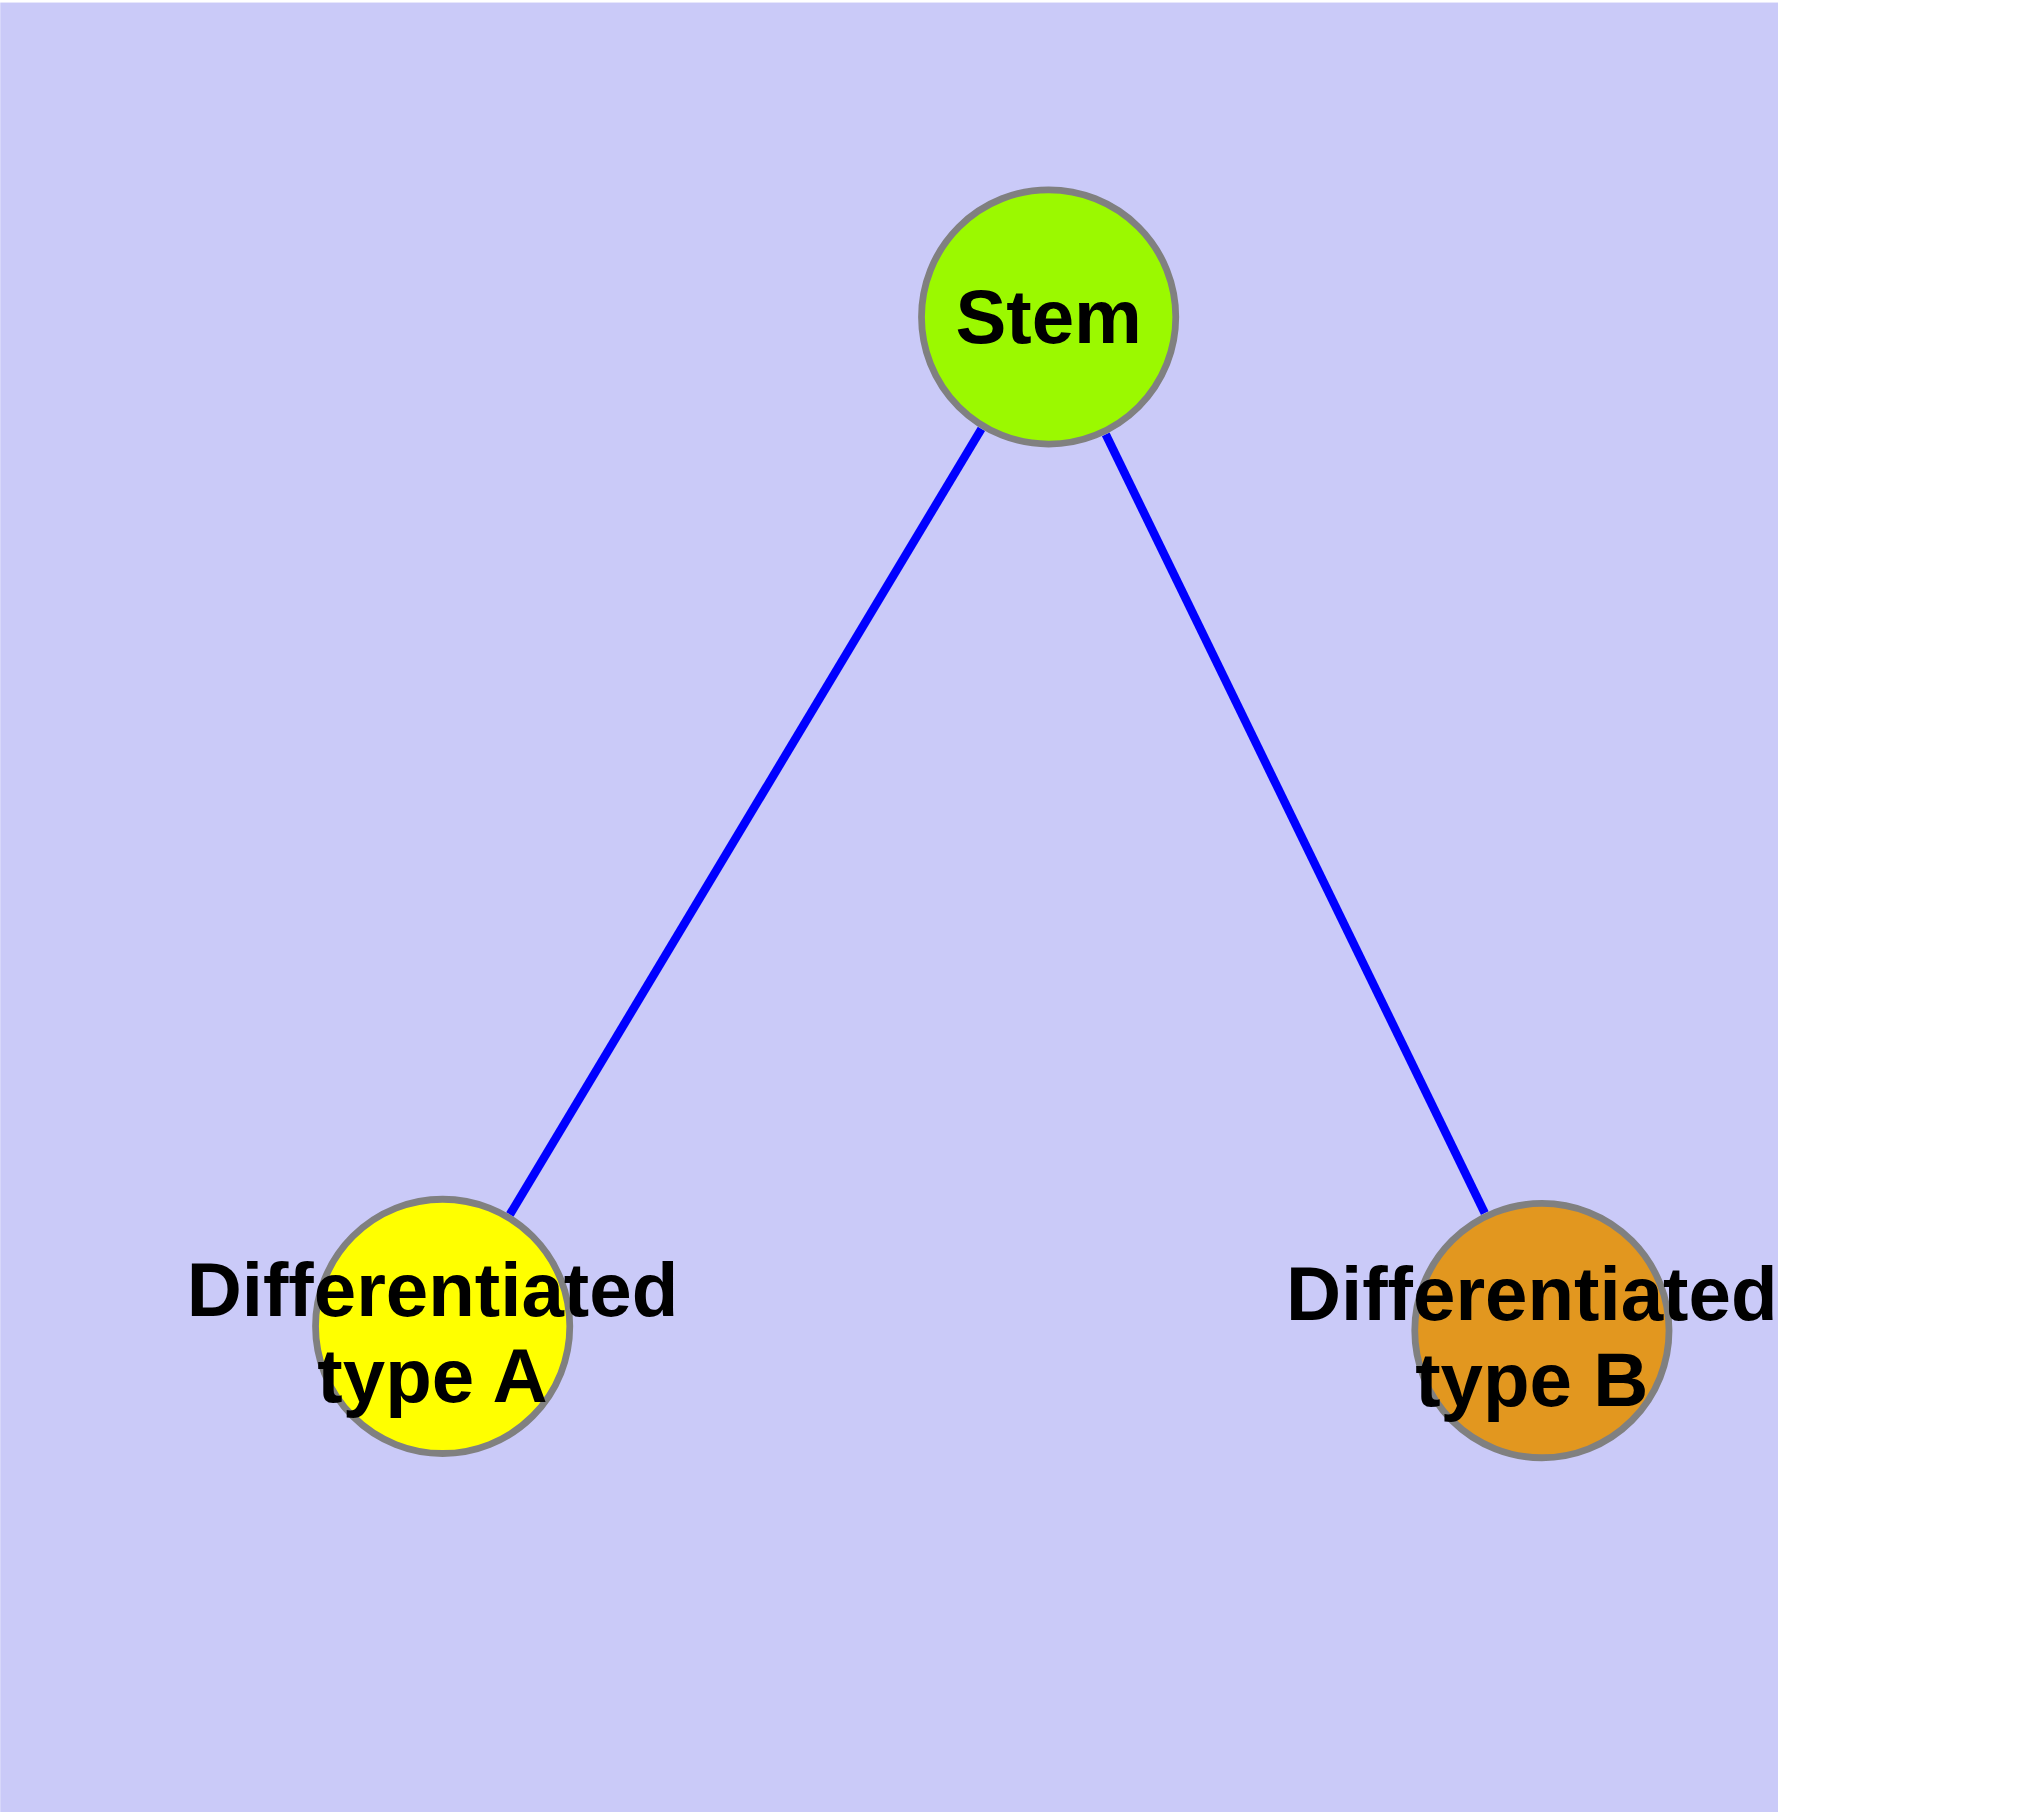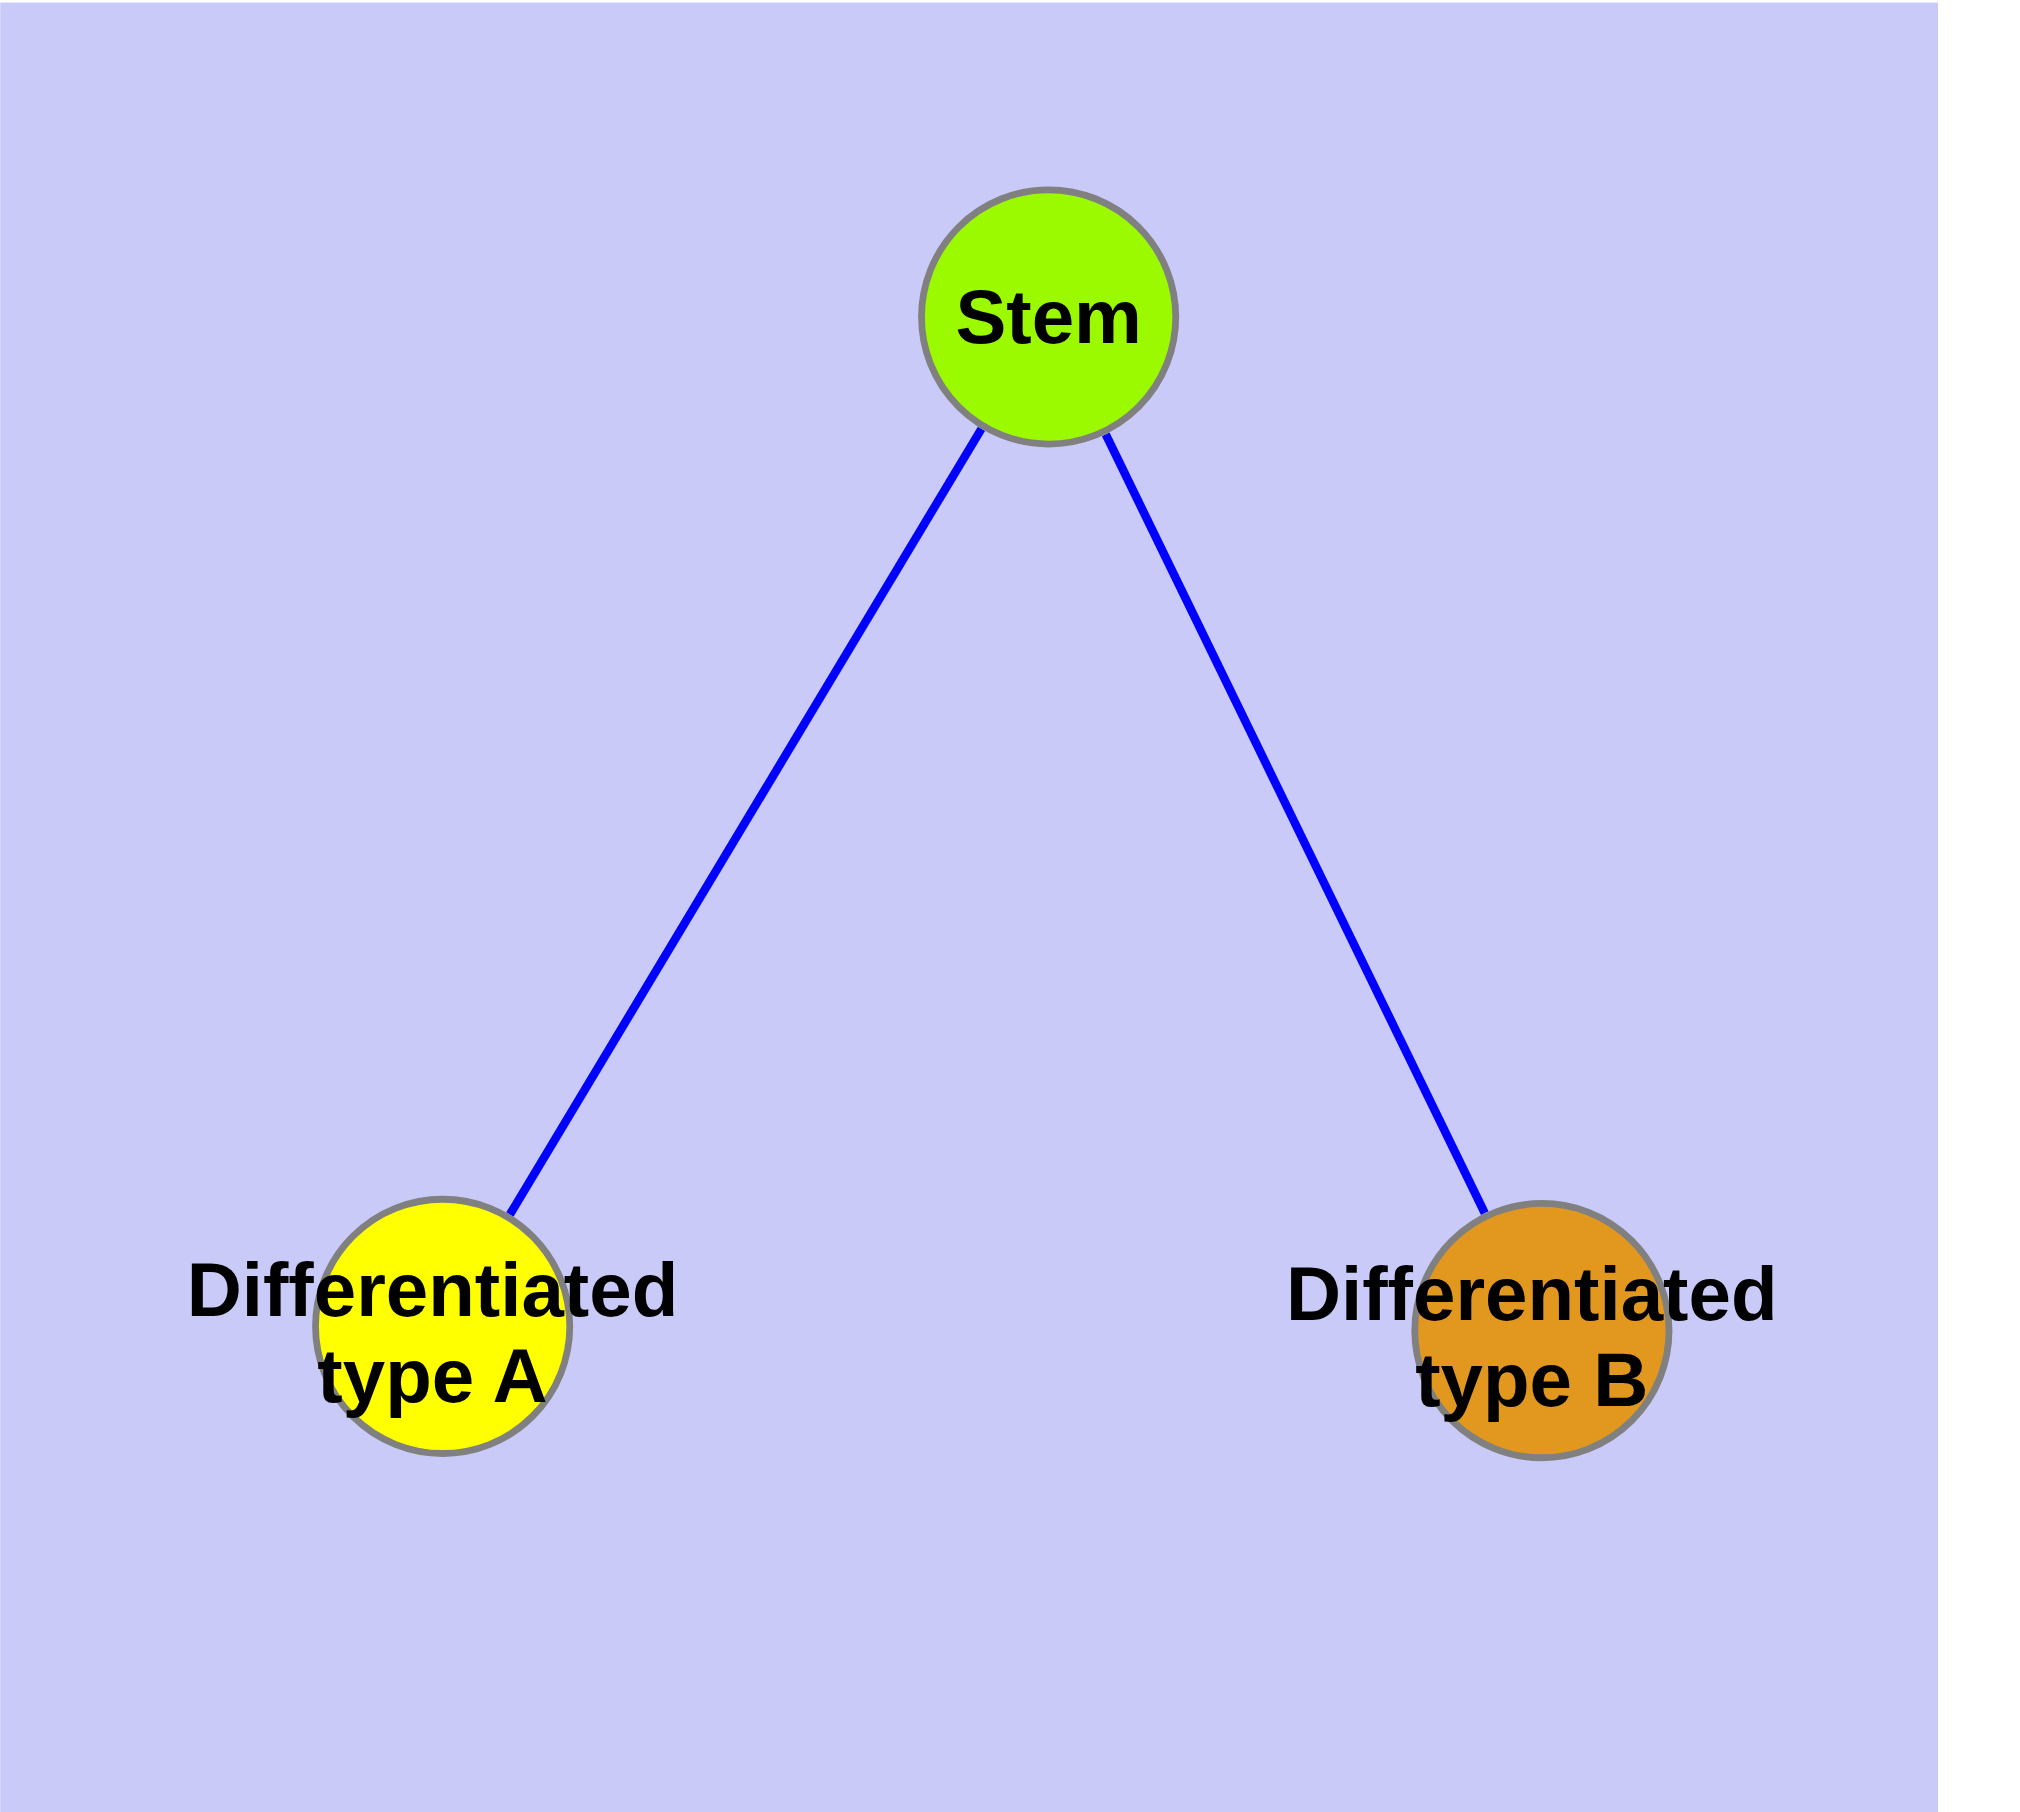--- a/index.html
+++ b/index.html
@@ -2,21 +2,21 @@
 <html style="font-size:13.6px"><head>
 <meta charset="utf-8">
 <style>
   html, body {
     margin: 0;
     padding: 0;
     background: #ffffff;
   }
   .canvas {
     position: relative;
-    width: 1938px;
+    width: 1778px;
     height: 1812px;
     overflow: hidden;
     text-decoration: underline;
   }
   svg {
     display: block;
   }
   .node-label {
     font-family: "Liberation Sans", sans-serif;
     font-weight: bold;

